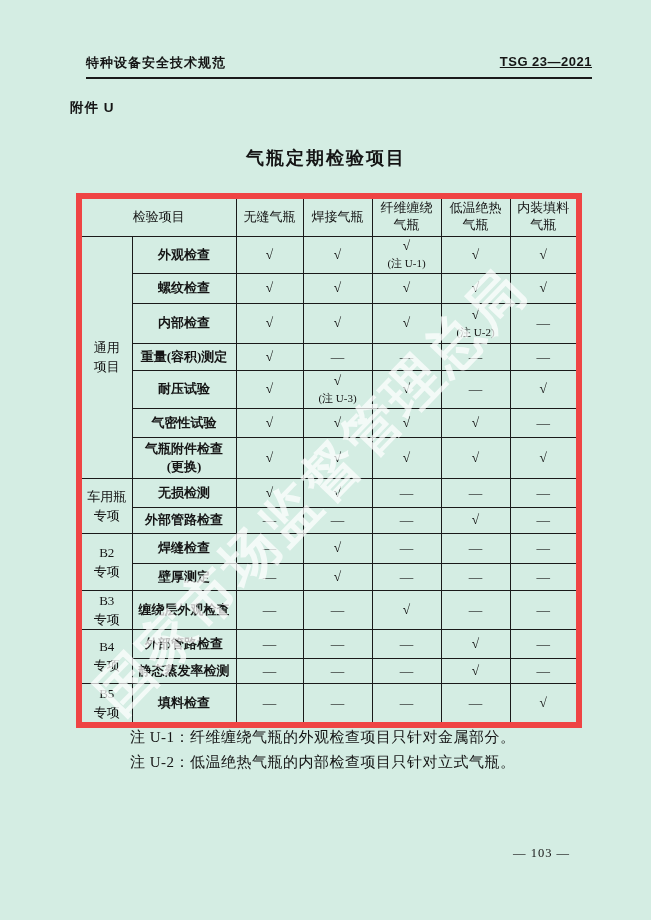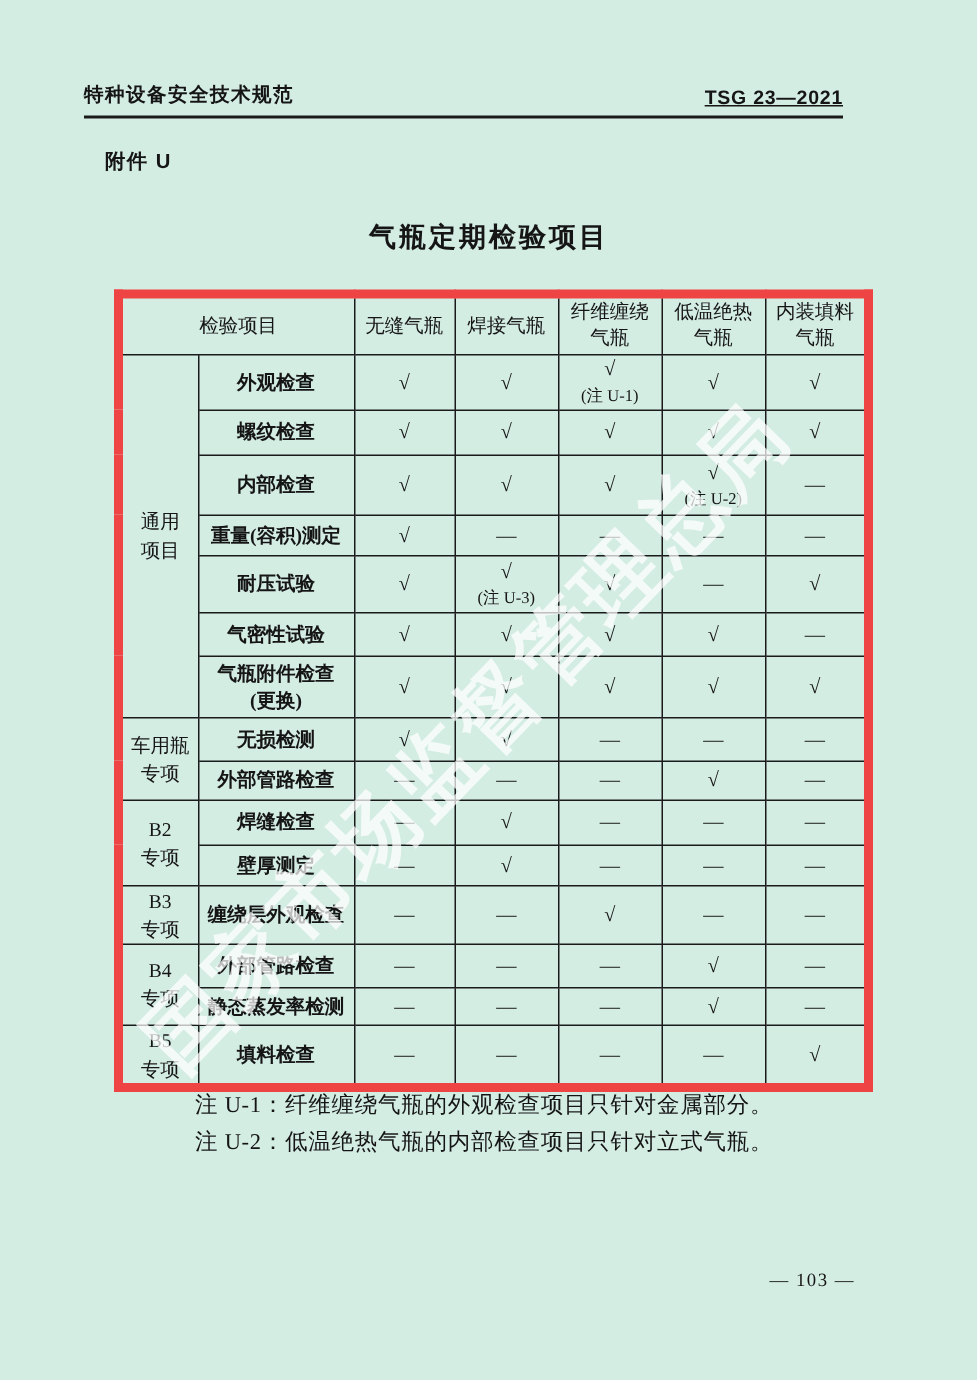--- a/index.html
+++ b/index.html
@@ -7,22 +7,22 @@
   body {
     position: relative;
     background: #d4ede3;
     font-family: "Liberation Serif", "DejaVu Serif", serif;
     color: #151515;
     overflow: hidden;
   }
 
   .doc-header {
     position: absolute;
-    left: 56px; top: 54px; width: 506px;
-    display: flex; justify-content: space-between; align-items: flex-end;
+    left: 86px; top: 54px; width: 506px;
+    display: flex; justify-content: space-between; 
     border-bottom: 2px solid #1a1a1a;
     padding-bottom: 5px;
   }
   .doc-header .hdr-left {
     font-family: "Liberation Sans", "DejaVu Sans", sans-serif;
     font-weight: bold; font-size: 13px; letter-spacing: 1px;
   }
   .doc-header .hdr-right {
     font-family: "Liberation Sans", "DejaVu Sans", sans-serif;
     font-weight: bold; font-size: 13px; letter-spacing: 0.5px; text-decoration: underline;

